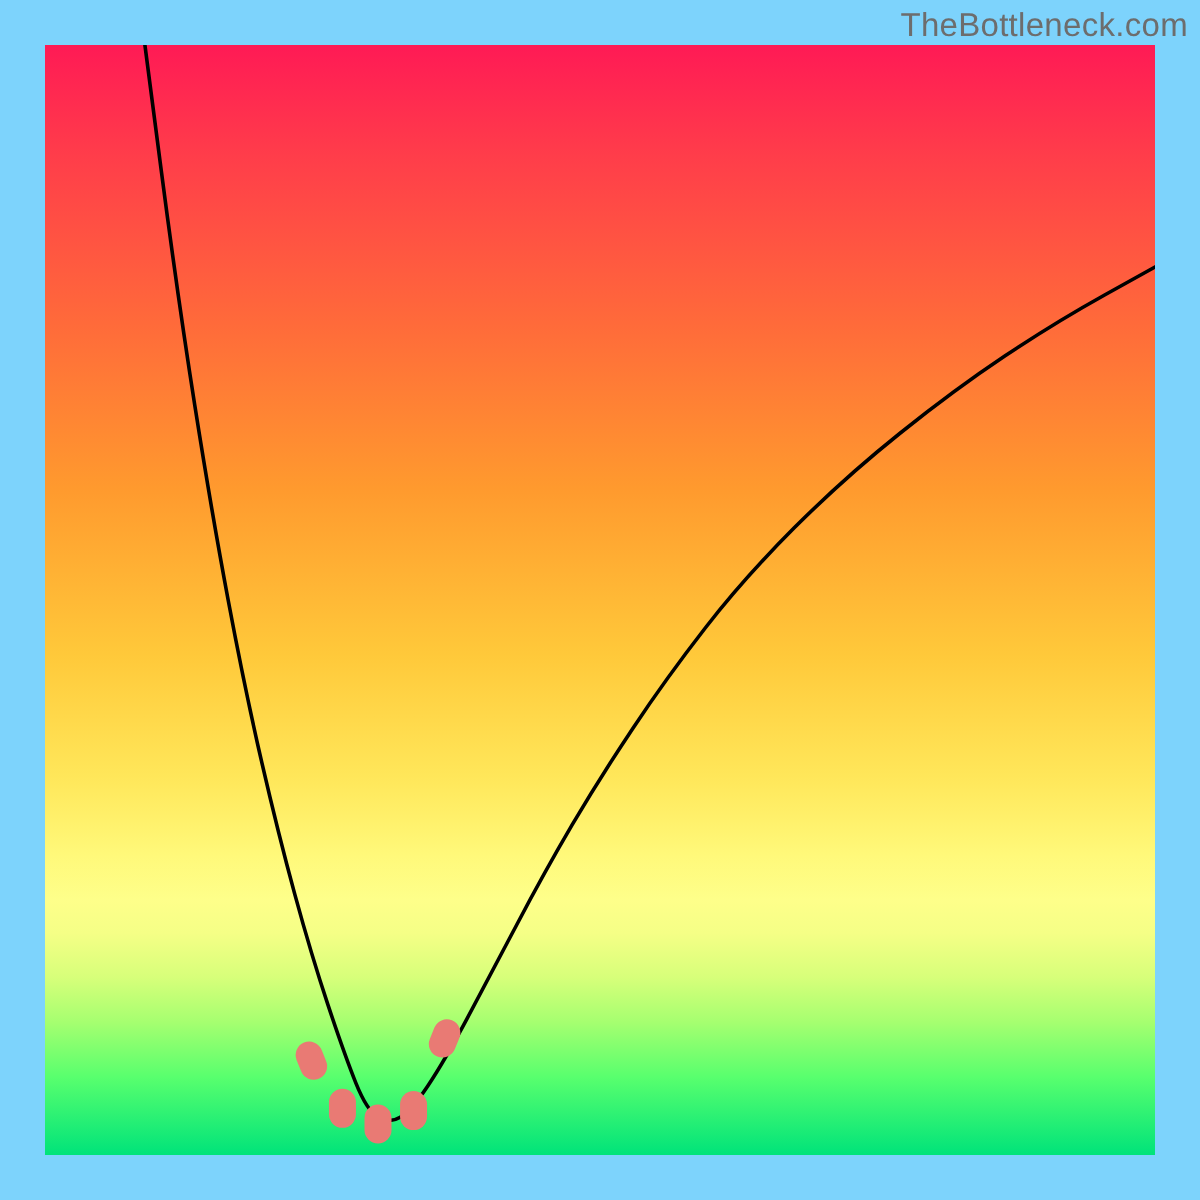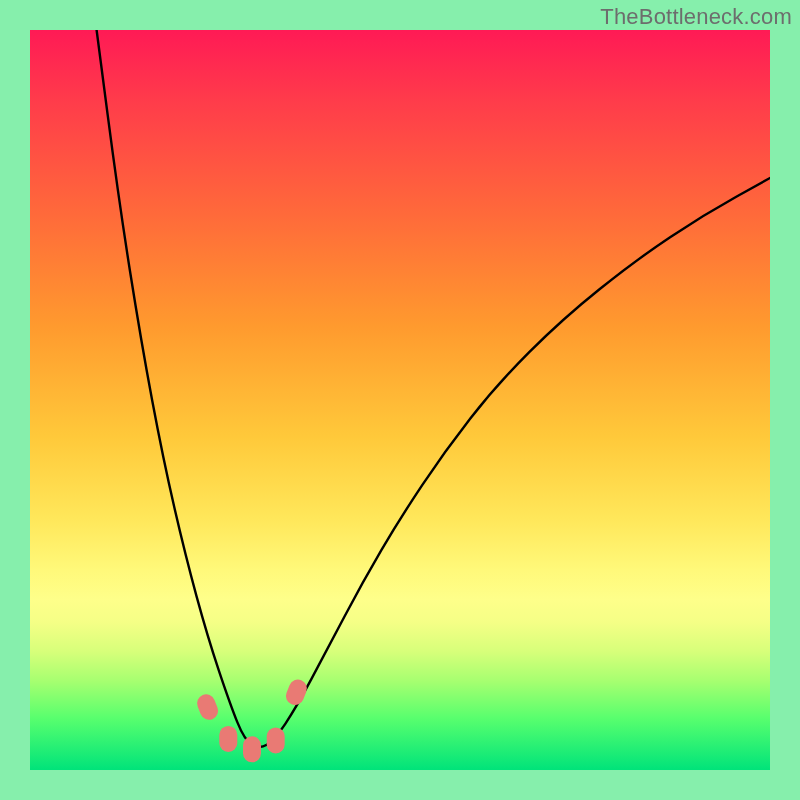--- a/index.html
+++ b/index.html
@@ -10,21 +10,21 @@
     overflow: hidden;
     background: #000;
     font-family: Arial, Helvetica, sans-serif;
   }
   .frame {
     position: absolute;
     top: 0;
     left: 0;
     width: 800px;
     height: 800px;
-    background: #86efac;
+    background: #7dd3fc;
   }
   .plot {
     position: absolute;
     top: 30px;
     left: 30px;
     width: 740px;
     height: 740px;
     background: linear-gradient(
       to bottom,
       #ff1a55 0%,

